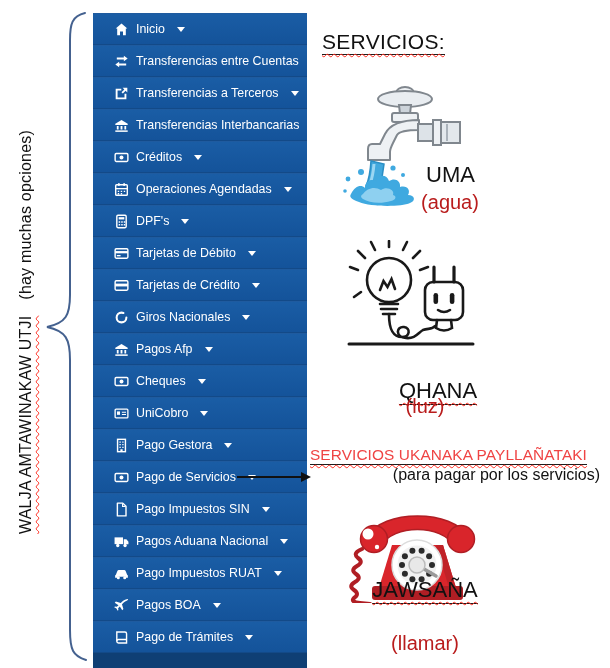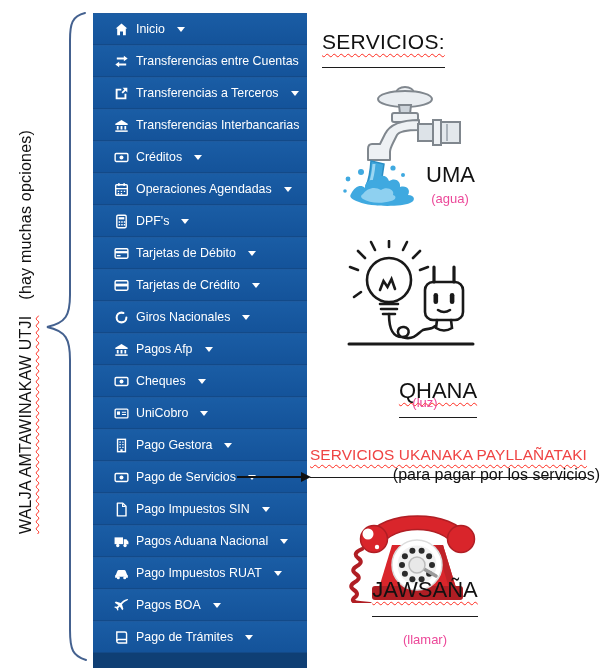--- a/index.html
+++ b/index.html
@@ -11,21 +11,21 @@
   .vlabel{
     position:absolute;left:26px;top:332px;
     transform:translate(-50%,-50%) rotate(-90deg);
     white-space:nowrap;font-size:16px;color:#111;letter-spacing:.2px;
   }
   .wavy{
     text-decoration-line:underline;text-decoration-style:wavy;
     text-decoration-color:#ff2b1f;text-decoration-thickness:1.2px;
     text-underline-offset:4px;
   }
-  .blkline{border-bottom:1.6px solid #1c1c1c;padding-bottom:14px;}
+  .blkline{border-bottom:1.6px solid #1c1c1c;padding-bottom:1px;}
   .vlabel .gap{margin-left:16px;}
   .brace{position:absolute;left:40px;top:8px;}
   
   .sidebar{
     position:absolute;left:93px;top:13px;width:214px;height:655px;
     background:#15579d;display:flex;flex-direction:column;z-index:1;
   }
   .menu-item{
     flex:0 0 32px;display:flex;align-items:center;gap:7px;
     padding-left:21px;box-sizing:border-box;cursor:pointer;
@@ -41,21 +41,21 @@
     border-left:4.5px solid transparent;border-right:4.5px solid transparent;
     border-top:5px solid #ffffff;
   }
   .sidebar-footer{flex:1 1 auto;background:#0f3f74;}
   
   .svc-title{
     position:absolute;left:322px;top:30px;font-size:21px;font-weight:500;color:#111;
     letter-spacing:.3px;
   }
   .svc-word{position:absolute;font-size:22px;color:#111;text-align:center;}
-  .svc-sub{position:absolute;font-size:13px;color:#ec4899;text-align:center;}
+  .svc-sub{position:absolute;font-size:20px;color:#b91c1c;text-align:center;}
   .clip{position:absolute;}
   
   .note-line1{
     position:absolute;left:310px;top:446px;font-size:15.4px;color:#ef4444;
     white-space:nowrap;letter-spacing:.1px;
   }
   .note-line2{
     position:absolute;left:318px;top:466px;width:282px;text-align:right;
     font-size:16px;color:#111;white-space:nowrap;
   }

